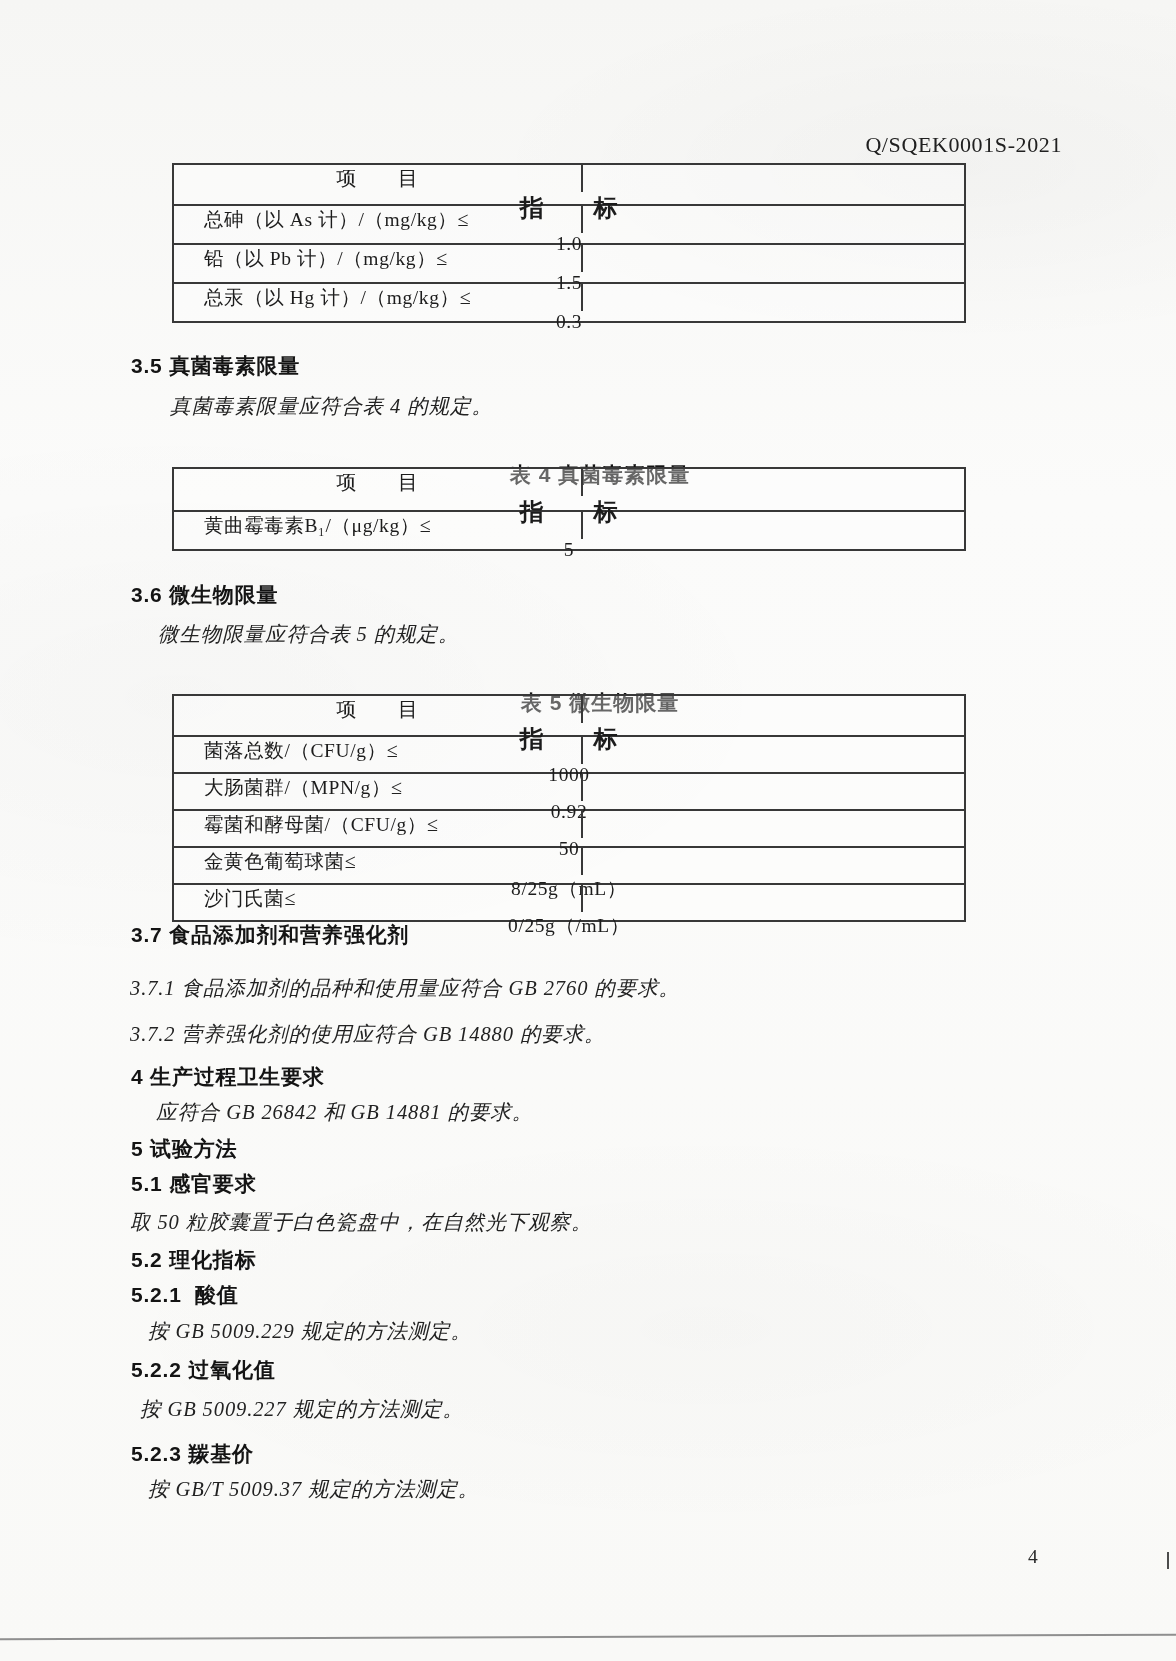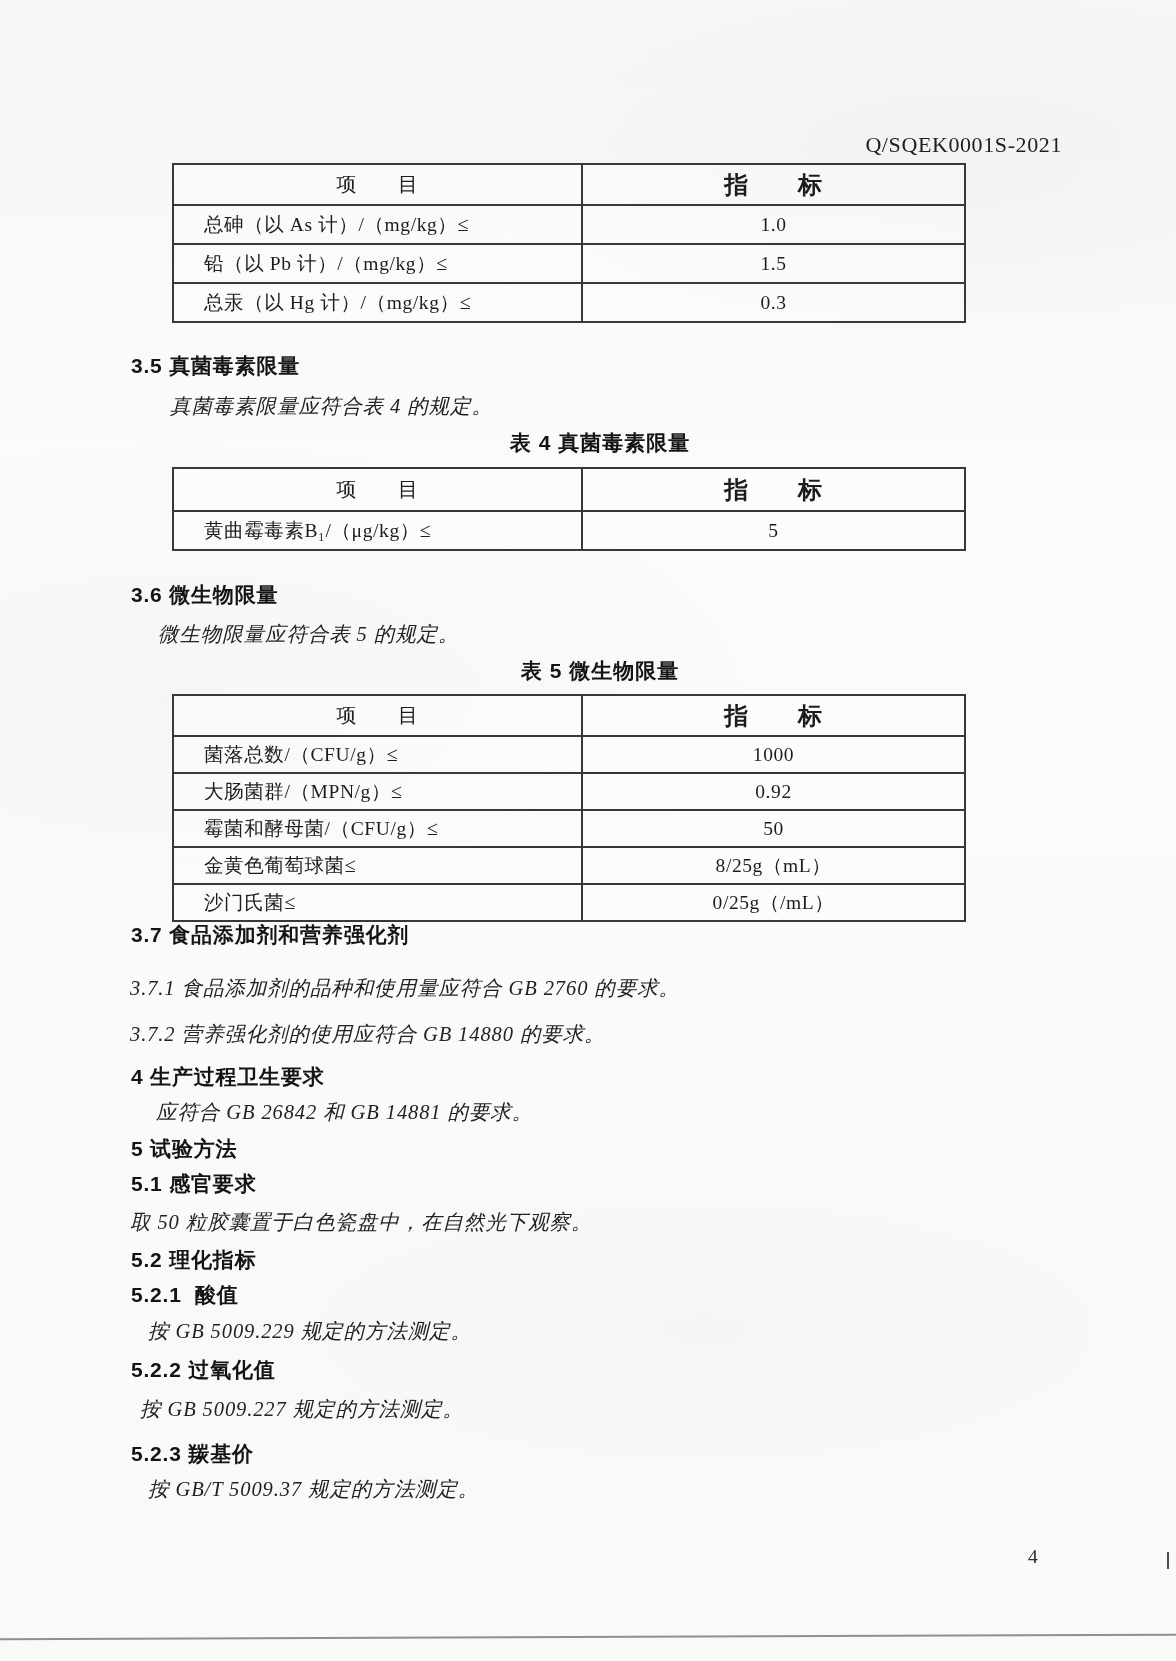--- a/index.html
+++ b/index.html
@@ -28,28 +28,28 @@
     font-weight:bold; font-size:21px; letter-spacing:0.8px; color:#141414;
     white-space:pre;
   }
   .para {
     position:absolute; font-size:20.5px; letter-spacing:0.9px; color:#222;
     font-family:"Liberation Serif", serif; white-space:pre;font-style:italic;
   }
   .tbl-title {
     position:absolute; left:180px; width:840px; text-align:center;
     font-family:"Liberation Sans", sans-serif; font-weight:bold;
-    font-size:21px; letter-spacing:1px; color:#141414;
+    font-size:21px; letter-spacing:1px; color:#141414;margin-top:32px;
   }
   .tbl {
     position:absolute; left:172px; width:794px;
     border:2px solid #383838; box-sizing:border-box;
     background:rgba(255,255,255,0.35);
   }
-  .tr { display:flex; border-top:2px solid #383838; }
+  .tr { display:flex; border-top:2px solid #383838;flex-direction:column; }
   .tr:first-child { border-top:none; }
   .td-item {
     width:409px; box-sizing:border-box; border-right:2px solid #383838;
     display:flex; align-items:center; justify-content:flex-start;
     padding-left:30px; font-size:19.5px; letter-spacing:0.6px;
   }
   .td-item.th { justify-content:center; padding-left:0; font-size:20px; }
   .op { padding-right:33px; font-size:20px; color:#202020; }
   .td-value {
     flex:1; display:flex; align-items:center; justify-content:center;

